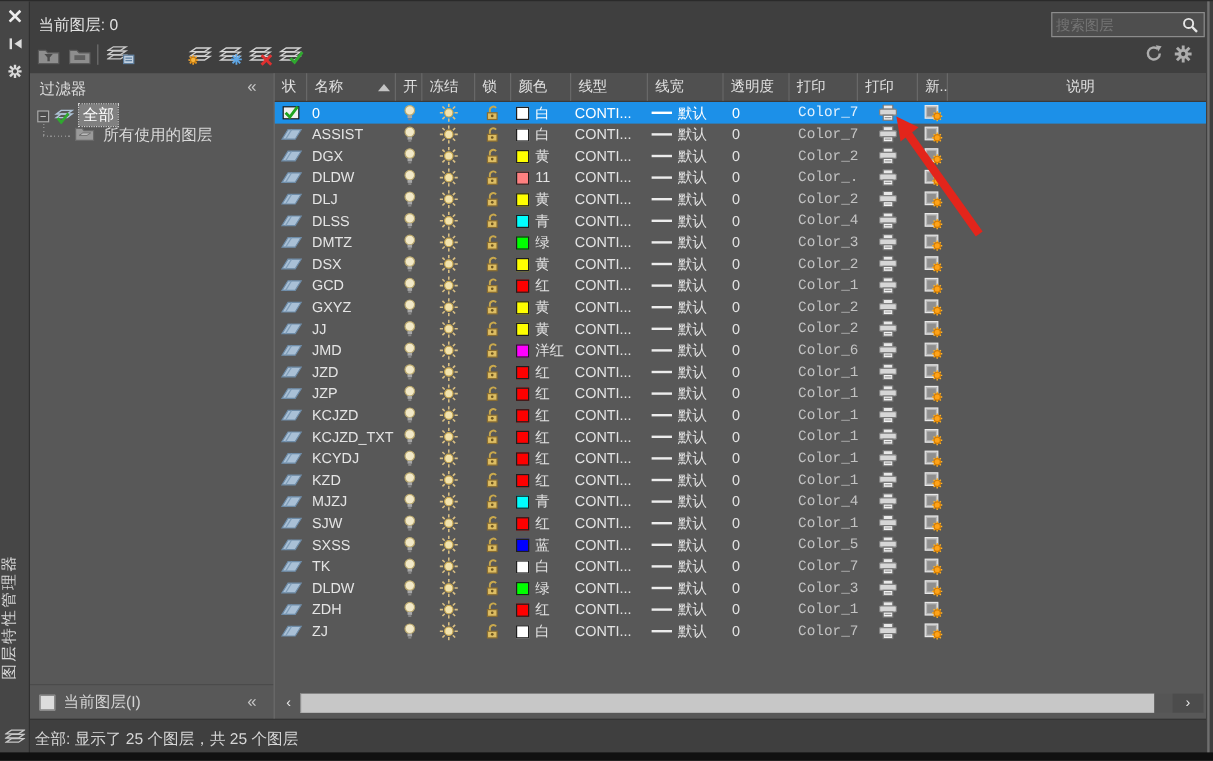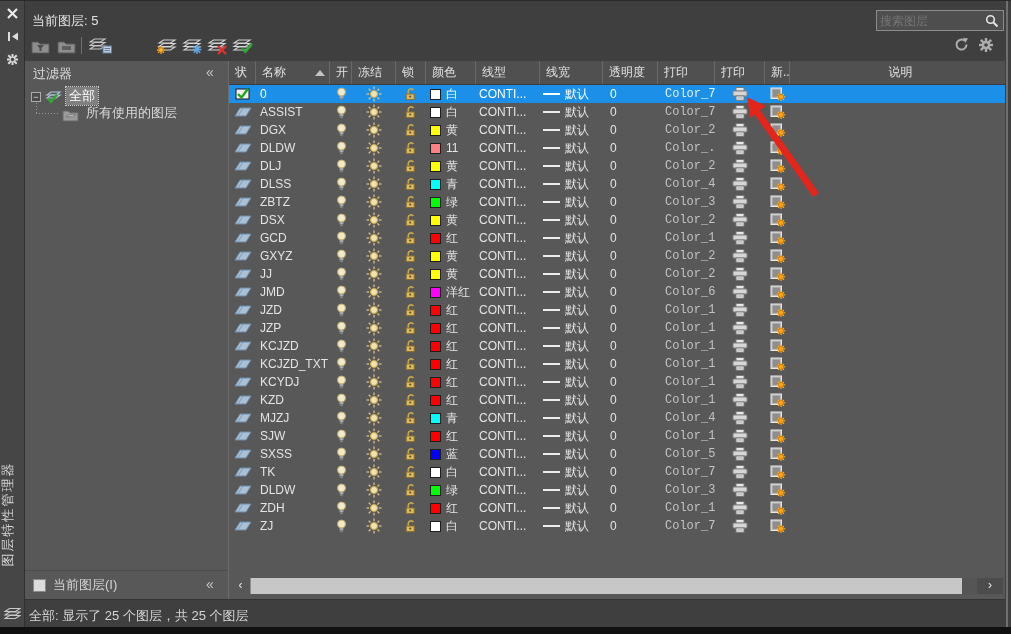--- a/index.html
+++ b/index.html
@@ -38,21 +38,21 @@
   .chev { color:#C6C6C6; font-size:14px; cursor:pointer; line-height:1; }
   .filters-collapse { position:absolute; left:206px; top:64px; }
   .tree-minus { position:absolute; left:31px; top:91px; width:10px; height:10px; border:1px solid #ABABAB; background:#4C4C4C;
                 color:#E0E0E0; font-size:9px; line-height:8px; text-align:center; cursor:pointer; }
   .tree-item-all { position:absolute; left:45px; top:86px; display:flex; align-items:center; gap:4px; cursor:pointer; }
   .tree-item-all .lbl { background:#808080; outline:1px dotted #CFCFCF; color:#FFFFFF; font-size:13px; padding:0 3px; }
   .tree-connector-v { position:absolute; left:36px; top:102px; width:1px; height:11px;
                       background-image:repeating-linear-gradient(#9A9A9A 0 1px, transparent 1px 3px); }
   .tree-connector-h { position:absolute; left:36px; top:112px; width:24px; height:1px;
                       background-image:repeating-linear-gradient(90deg,#9A9A9A 0 1px, transparent 1px 3px); }
-  .tree-item-used { position:absolute; left:62px; top:103px; display:flex; align-items:flex-end; gap:7px; cursor:pointer; }
+  .tree-item-used { position:absolute; left:62px; top:103px; display:flex; align-items:flex-start; gap:7px; cursor:pointer; }
   .tree-item-used .lbl { color:#D8D8D8; font-size:13px; }
   .invert-sep { position:absolute; left:25px; top:569px; width:203px; height:1px; background:#4B4B4B; }
   .invert-row { position:absolute; left:33px; top:575px; display:flex; align-items:center; gap:7px; }
   .invert-row .cb { width:13px; height:13px; background:#DCDCDC; border:1px solid #8A8A8A; cursor:pointer; }
   .invert-row .lbl { color:#D4D4D4; font-size:13px; }
   .invert-collapse { position:absolute; left:206px; top:576px; }
 
   
   .table { position:absolute; left:229px; top:60px; width:776px; height:538px; }
   .grid { display:grid; grid-template-columns:27px 74px 22px 44px 30px 50px 64px 63px 55px 57px 50px 25px 1fr; }
@@ -130,21 +130,21 @@
       <svg width="17" height="13" viewBox="0 0 17 13">
           <g fill="none" stroke="#C8C8C8" stroke-width="1.1">
             <polygon points="1,11.5 5.5,8.5 16,8.5 11.5,11.5"></polygon>
             <polygon points="1,8 5.5,5 16,5 11.5,8"></polygon>
             <polygon points="1,4.5 5.5,1.5 16,1.5 11.5,4.5"></polygon>
           </g>
         </svg>
     </div>
   </div>
 
-  <div class="current-layer">当前图层: 5</div>
+  <div class="current-layer">当前图层: 0</div>
 
   <div class="searchbox">
     <input type="text" placeholder="搜索图层" style="">
     <span class="mag">
       <svg width="14" height="14" viewBox="0 0 14 14">
           <circle cx="5.5" cy="5.5" r="3.8" fill="none" stroke="#E6E6E6" stroke-width="1.6"></circle>
           <line x1="8.5" y1="8.5" x2="12.5" y2="12.5" stroke="#E6E6E6" stroke-width="2"></line>
         </svg>
     </span>
   </div>
@@ -770,21 +770,21 @@
     </div>
 
     <div class="row grid">
       <span class="cell c-state">
 
         <svg class="ic-layer" width="18" height="12" viewBox="0 0 18 12">
               <polygon points="1,10 6,2 17,2 12,10" fill="#A9C0D6" stroke="#6E8CA8"></polygon>
               <line x1="4" y1="10" x2="9" y2="2" stroke="#7E9CB8"></line>
             </svg>
       </span>
-      <span class="cell c-name">ZBTZ</span>
+      <span class="cell c-name">DMTZ</span>
       <span class="cell c-on">
         <svg width="11" height="15" viewBox="0 0 11 15">
               <circle cx="5.5" cy="5" r="4" fill="#F2E9C8" stroke="#BBA96E"></circle>
               <rect x="3.6" y="9" width="3.8" height="2.4" fill="#A8A8A8"></rect>
               <rect x="4.2" y="11.6" width="2.6" height="1.6" fill="#858585"></rect>
             </svg>
       </span>
       <span class="cell c-freeze">
         <svg width="16" height="16" viewBox="0 0 16 16">
               <g stroke="#DCC183" stroke-width="1.3">

